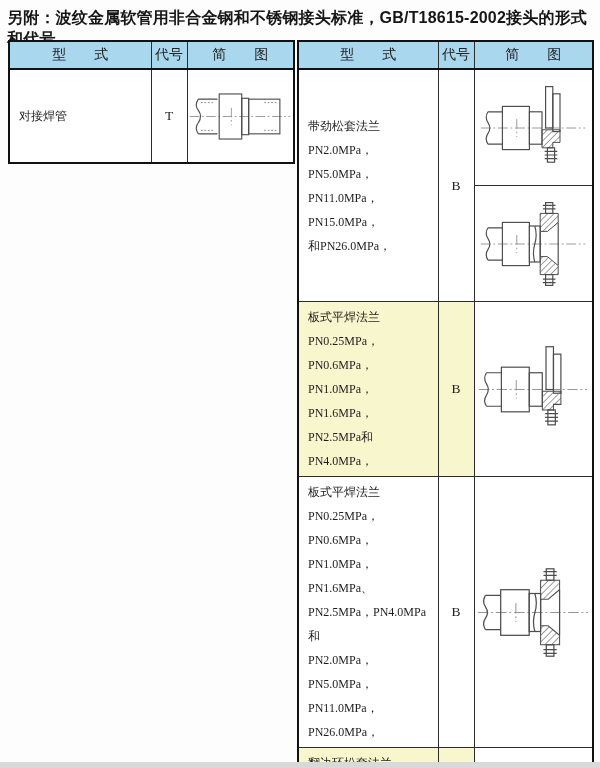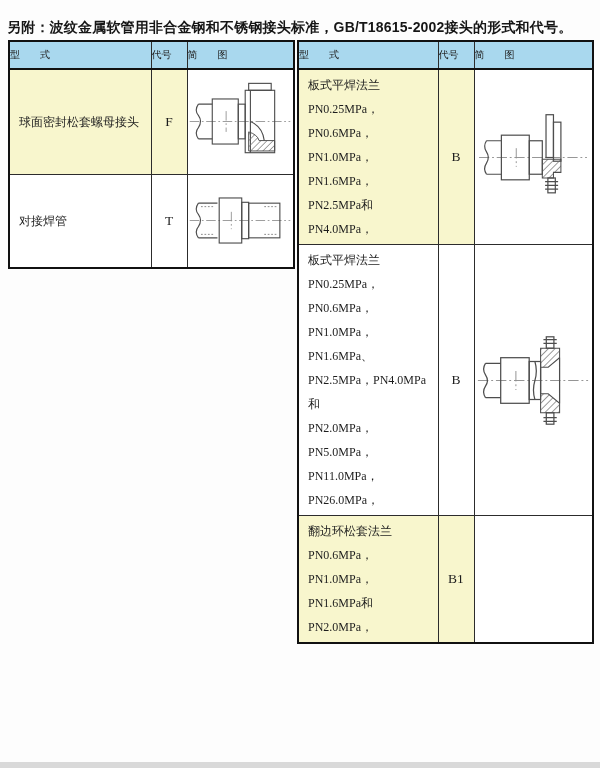--- a/index.html
+++ b/index.html
@@ -1,26 +1,26 @@
 <!DOCTYPE html>
 <html><head>
 <meta charset="utf-8">
 <style>
   html,body{margin:0;padding:0;background:#ffffff;}
   .page{position:relative;width:600px;height:768px;background:#fdfdfd;overflow:hidden;
         font-family:"Liberation Serif","DejaVu Serif",serif;color:#1d1d1d;}
-  .title{position:absolute;left:7px;top:19px;width:586px;
+  .title{position:absolute;left:7px;top:8px;width:586px;
          font-family:"Liberation Sans","DejaVu Sans",sans-serif;
-         font-weight:bold;font-size:14px;letter-spacing:.2px;color:#161616;}
+         font-weight:bold;font-size:16px;letter-spacing:.2px;color:#161616;}
   table.jt{position:absolute;top:40px;border-collapse:collapse;table-layout:fixed;
            background:#ffffff;border:2.5px solid #111;}
   #leftTable{left:8px;width:287px;}
   #rightTable{left:297px;width:297px;}
   .jt td{border:1px solid #2c2c2c;padding:0;vertical-align:middle;overflow:hidden;}
-  tr.head td{background:#a9d8ee;font-size:10px;
+  tr.head td{background:#a9d8ee;text-align:center;font-size:14px;
              border-bottom:2px solid #111;color:#222;}
   td.type{font-size:12px;line-height:24px;padding:3px 4px 3px 9px;white-space:pre-line;}
   td.code{text-align:center;font-size:13.5px;}
   td.hl{background:#f8f6cd;}
   td.diag{text-align:center;background:#fff;}
   td.diag.split{vertical-align:top;}
   .sub{display:flex;align-items:center;justify-content:center;}
   .sub + .sub{border-top:1.5px solid #2c2c2c;}
   svg.d{display:block;margin:0 auto;}
   .ln{stroke:#4d4d4d;stroke-width:1.3;fill:none;stroke-linejoin:miter;}
@@ -140,29 +140,20 @@
         <col style="width:142px">
         <col style="width:36px">
         <col>
       </colgroup>
     <tbody>
       <tr class="head" style="height:28px">
         <td>型　　式</td>
         <td>代号</td>
         <td>简　　图</td>
       </tr>
-      <tr style="height:105px">
-        <td class="type hl">球面密封松套螺母接头</td>
-        <td class="code hl">F</td>
-        <td class="diag">
-          <svg class="d" width="104" height="87" viewBox="0 0 120 100">
-              <use href="#sym-union-nut"></use>
-            </svg>
-        </td>
-      </tr>
       <tr style="height:94px">
         <td class="type">对接焊管</td>
         <td class="code">T</td>
         <td class="diag">
           <svg class="d" width="104" height="87" viewBox="0 0 120 100">
               <use href="#sym-weld"></use>
             </svg>
         </td>
       </tr>
     </tbody>
@@ -173,20 +164,39 @@
         <col style="width:140px">
         <col style="width:36px">
         <col>
       </colgroup>
     <tbody>
       <tr class="head" style="height:28px">
         <td>型　　式</td>
         <td>代号</td>
         <td>简　　图</td>
       </tr>
+      <tr style="height:232px">
+        <td class="type">带劲松套法兰
+PN2.0MPa，PN5.0MPa，
+PN11.0MPa，PN15.0MPa，
+和PN26.0MPa，</td>
+        <td class="code">B</td>
+        <td class="diag split">
+          <div class="sub" style="height:115px">
+            <svg class="d" width="108" height="90" viewBox="0 0 120 100">
+                <use href="#sym-flange-a"></use>
+              </svg>
+          </div>
+          <div class="sub" style="height:115px">
+            <svg class="d" width="108" height="90" viewBox="0 0 120 100">
+                <use href="#sym-flange-b"></use>
+              </svg>
+          </div>
+        </td>
+      </tr>
       <tr style="height:112px">
         <td class="type hl">板式平焊法兰
 PN0.25MPa，PN0.6MPa，
 PN1.0MPa，PN1.6MPa，
 PN2.5MPa和PN4.0MPa，</td>
         <td class="code hl">B</td>
         <td class="diag">
           <svg class="d" width="112" height="93" viewBox="0 0 120 100">
               <use href="#sym-flange-a"></use>
             </svg>

